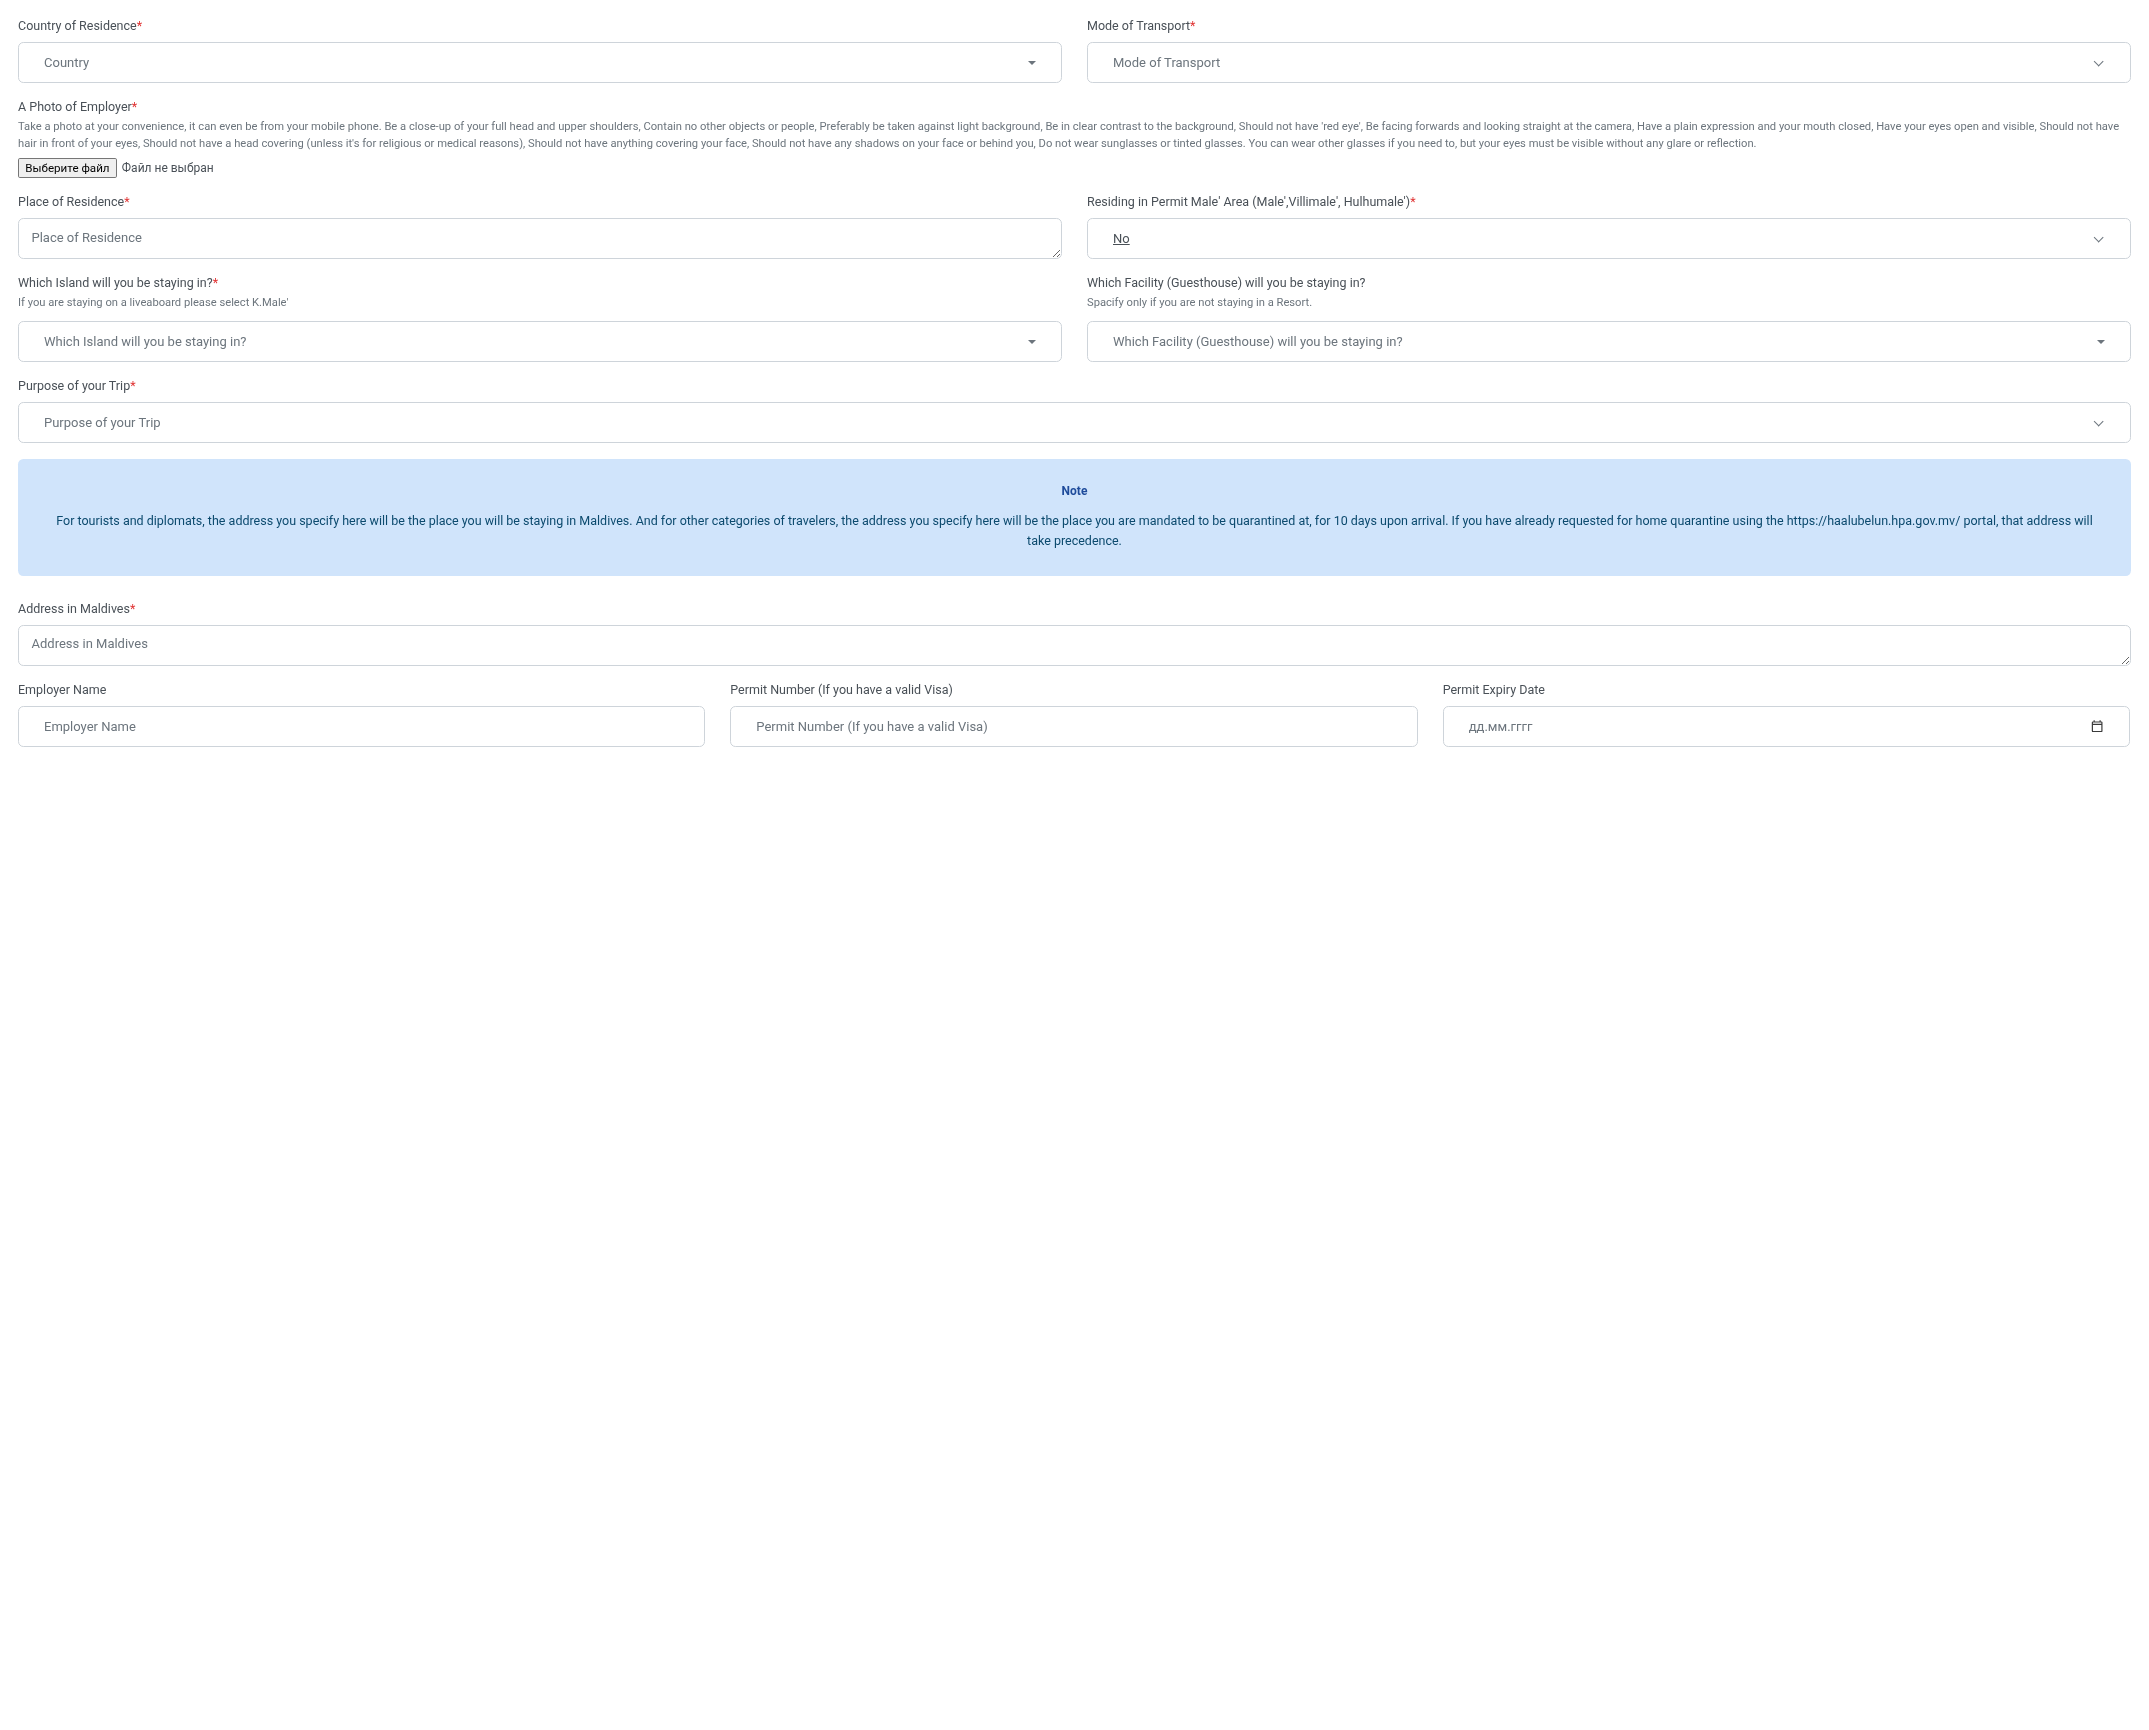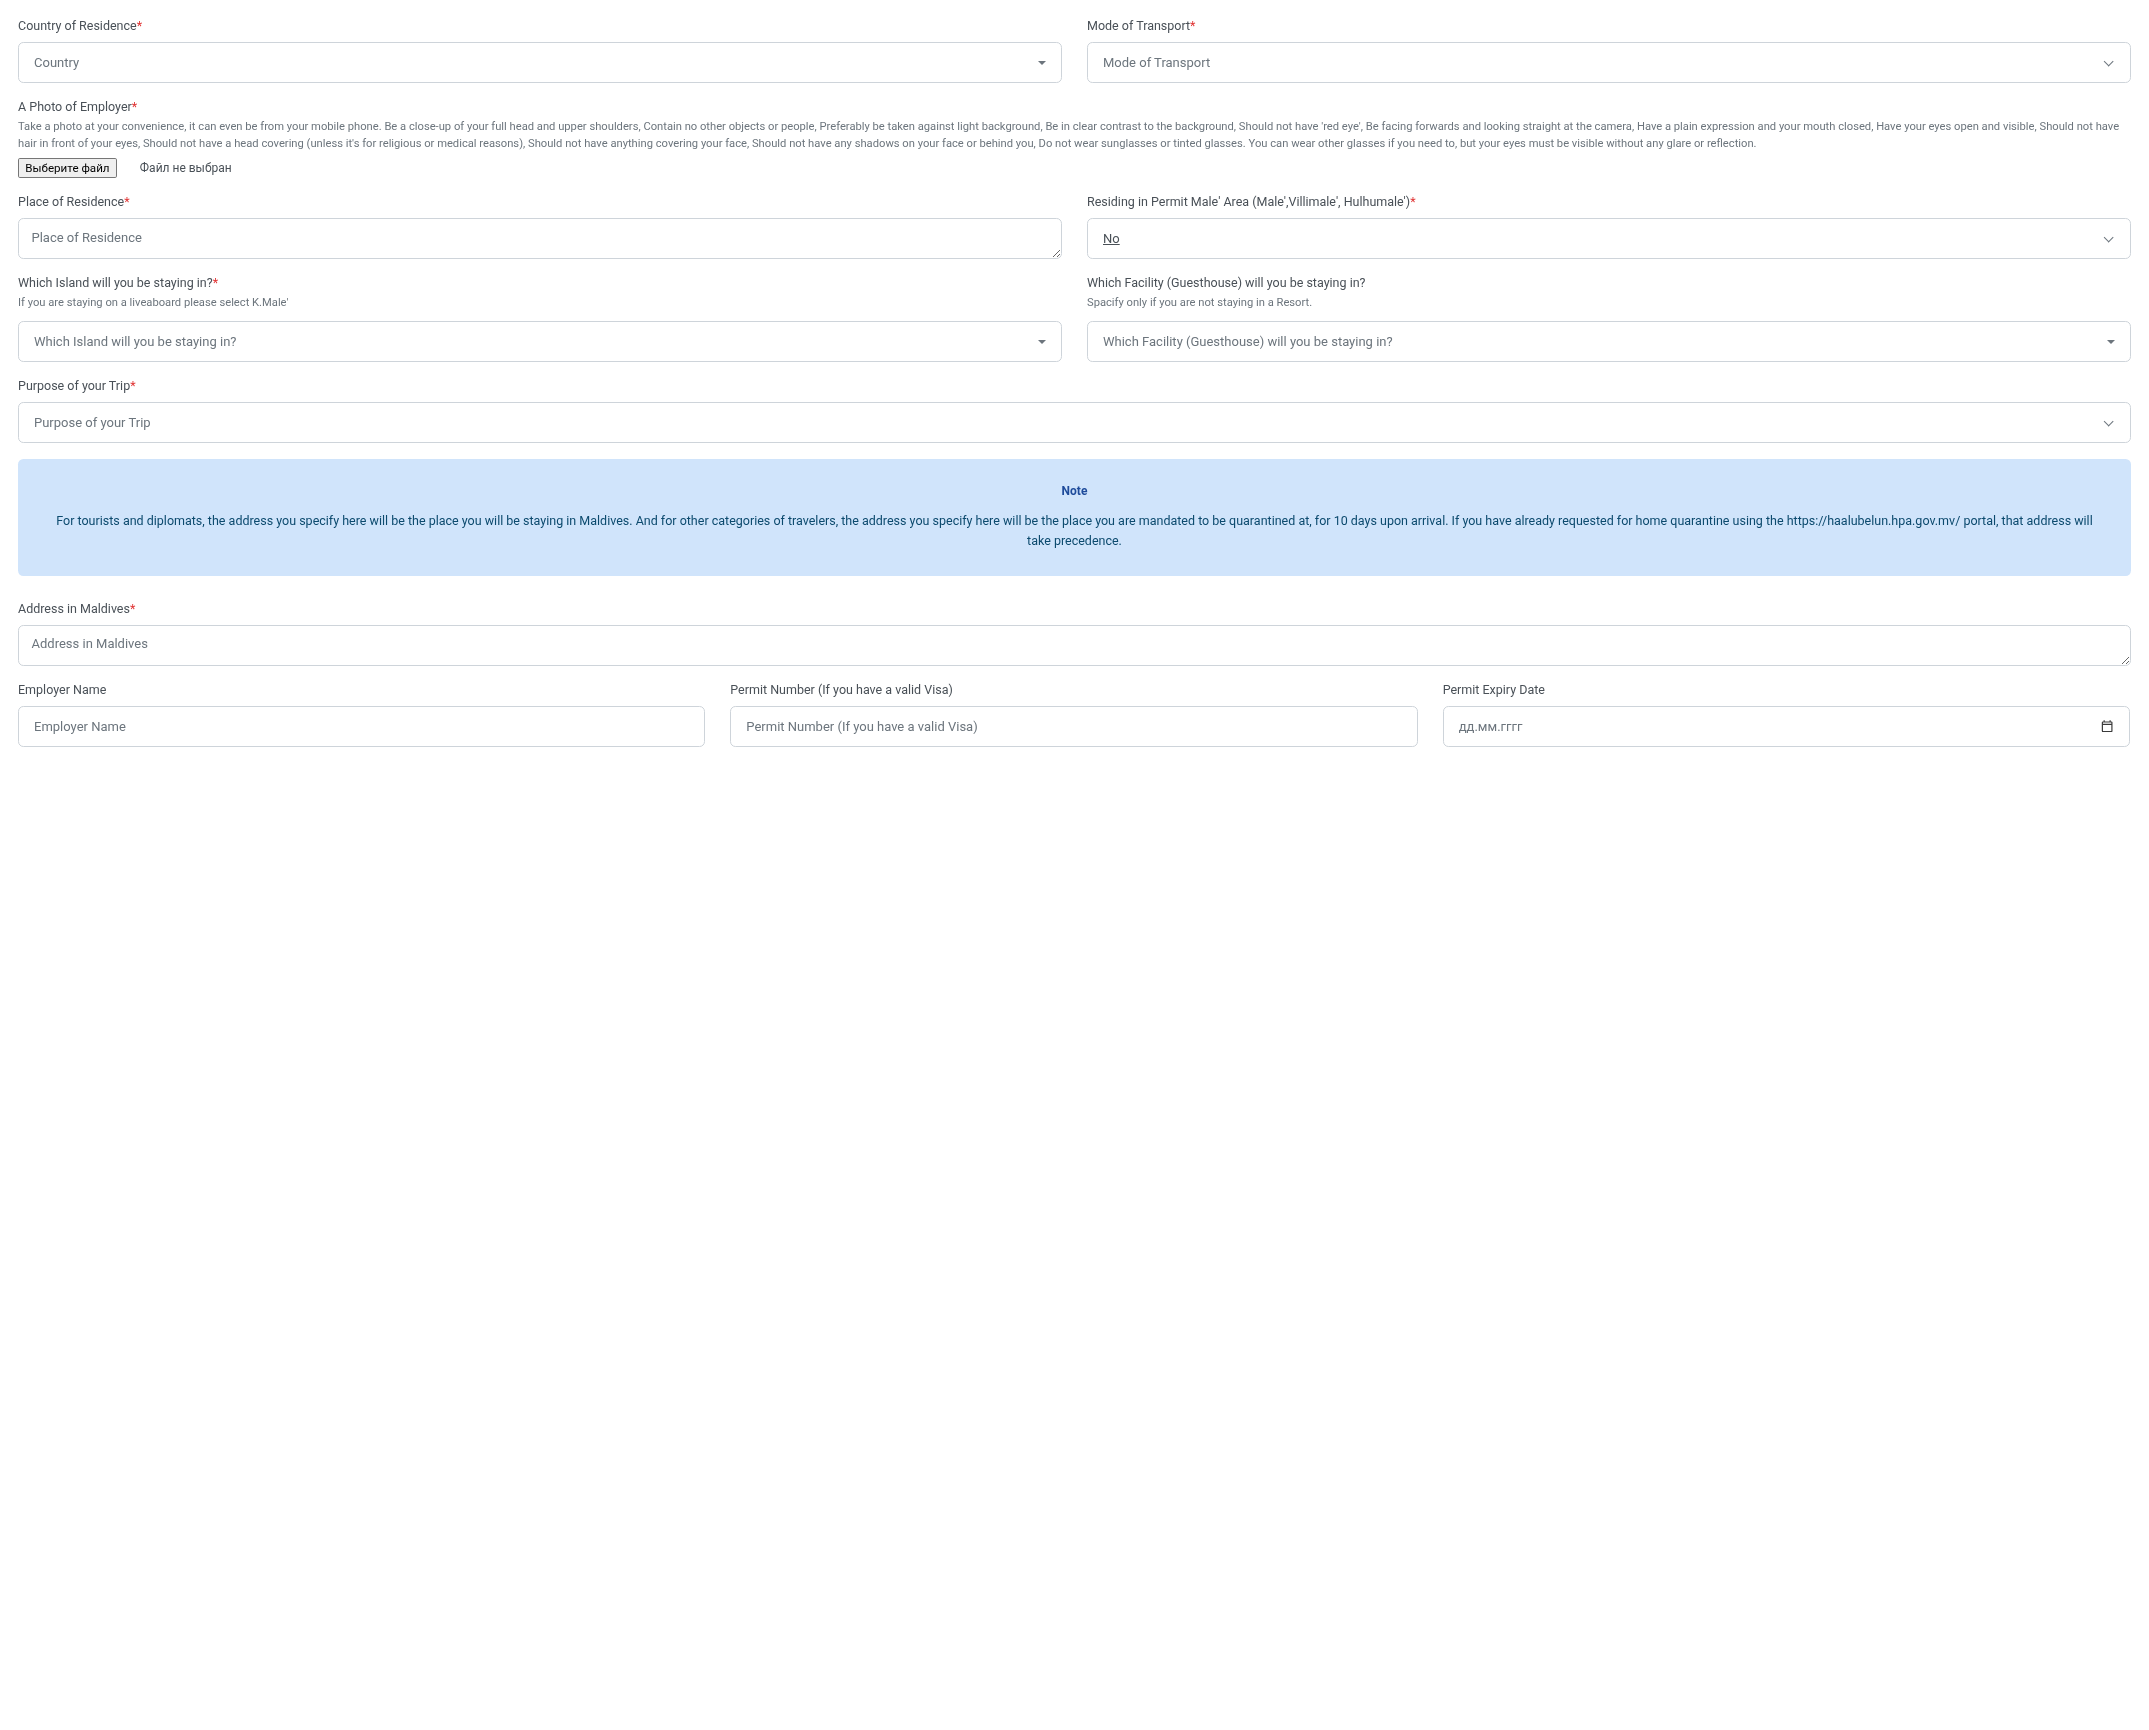--- a/index.html
+++ b/index.html
@@ -28,21 +28,21 @@
     margin-top: 1.8px;
   }
   .control {
     width: 100%;
     height: 41px;
     border: 0.9px solid #ced4da;
     border-radius: 5.4px;
     background: #fff;
     display: flex;
     align-items: center;
-    padding: 0 15px;
+    padding: 0 25px;
     font-size: 13px;
     color: #495057;
     position: relative;
     margin-top: 9px;
   }
   .control .placeholder { color: #6c757d; flex: 1; }
   .control .value { flex: 1; text-decoration: underline; }
   .chev {
     width: 0; height: 0;
     border-left: 4.5px solid transparent;
@@ -64,21 +64,21 @@
     resize: vertical;
     padding: 10.7px 12.5px;
     font-family: inherit;
     display: block;
   }
   textarea.control::placeholder { color: #6c757d; }
   input.control {
     font-family: inherit;
   }
   input.control::placeholder { color: #6c757d; }
-  .file-row { margin-top: 5.4px; display: flex; align-items: center; gap: 23px; font-size: 12px; }
+  .file-row { margin-top: 5.4px; display: flex; align-items: center; gap: 5px; font-size: 12px; }
   .file-btn {
     background: #efefef;
     border: 0.9px solid #767676;
     padding: 1.8px 6.3px;
     font-size: 11.6px;
     font-family: inherit;
     border-radius: 1.8px;
     cursor: pointer;
   }
   .note-box {

